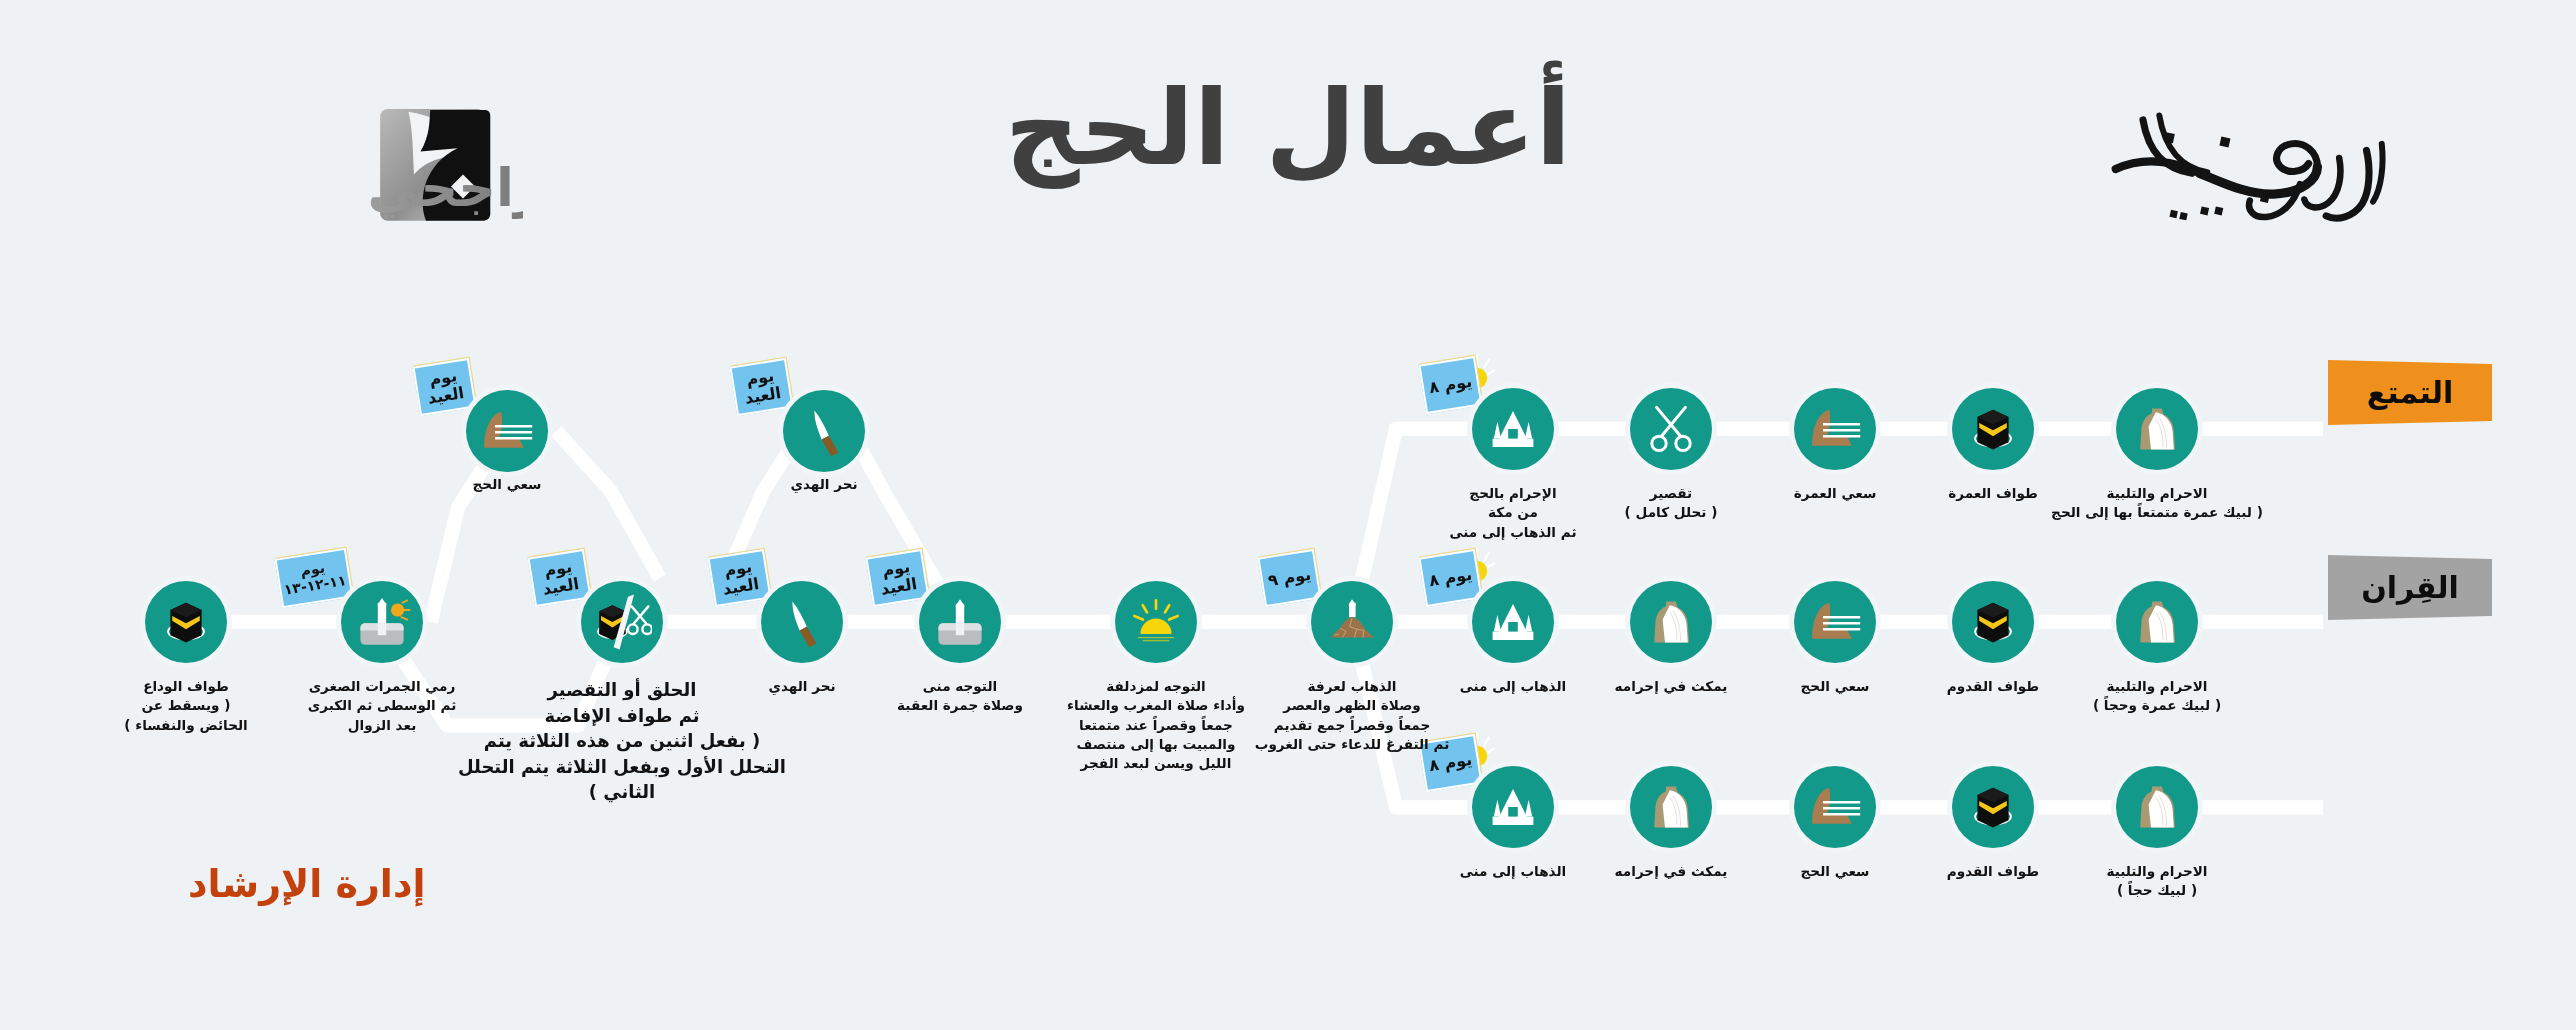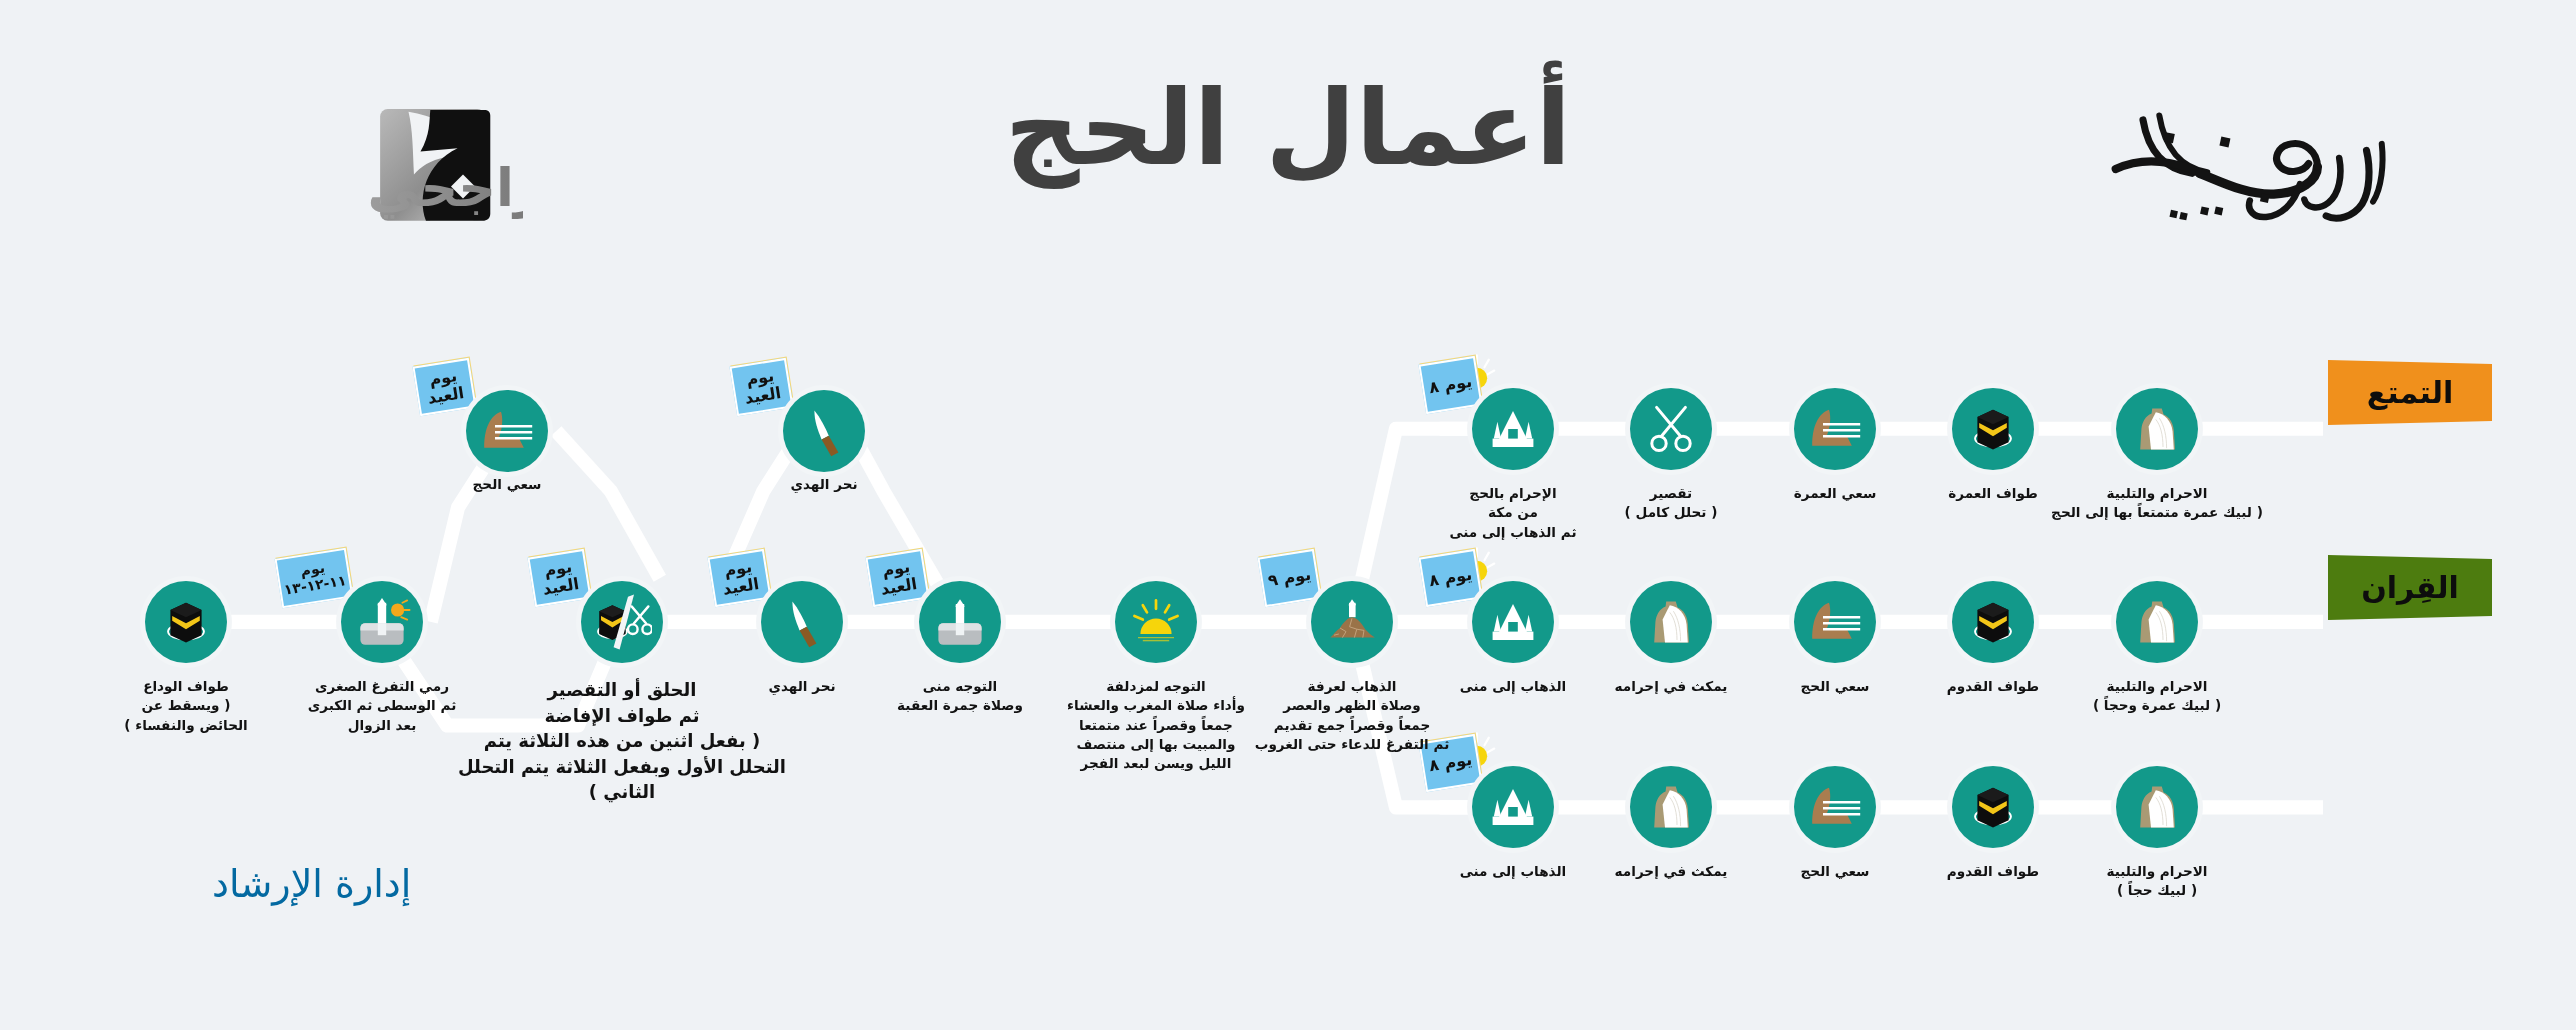--- a/index.html
+++ b/index.html
@@ -21,22 +21,22 @@
     line-height:1;
   }
   .calligraphy{
     position:absolute;left:2083px;top:87px;width:338px;height:153px;
   }
   .brand-logo{
     position:absolute;left:174px;top:87px;width:349px;height:164px;
   }
 
   .dept{
-    position:absolute;left:212px;top:862px;
-    font-size:38px;font-weight:normal;color:#0369a1;
+    position:absolute;left:188px;top:862px;
+    font-size:38px;font-weight:bold;color:#c2410c;
   }
 
   
   #wires{position:absolute;left:0;top:0;width:2576px;height:1031px;}
 
   
   .node{position:absolute;width:82px;height:82px;}
   .node .disc{
     position:absolute;left:0;top:0;width:82px;height:82px;border-radius:50%;
     background:#12998a;
@@ -161,21 +161,21 @@
         <rect x="242" y="220" width="14" height="14" transform="rotate(12 249 227)"></rect>
         <rect x="160" y="226" width="13" height="13" transform="rotate(12 166 232)"></rect>
         <rect x="178" y="230" width="13" height="13" transform="rotate(12 184 236)"></rect>
       </g>
     </svg>
   </div>
 
   <div class="dept">إدارة الإرشاد</div>
 
   <div class="badge" style="left:2328px;top:360px;background:#f0901c;">التمتع</div>
-  <div class="badge" style="left:2328px;top:555px;background:#4d7c0f;">القِران</div>
+  <div class="badge" style="left:2328px;top:555px;background:#a3a3a3;">القِران</div>
 
   <div class="node" style="left:2116px;top:388px;">
     <div class="disc">
       <svg viewBox="0 0 100 100">
           <g>
         <path d="M42 16 h16 l3 10 c10 4 16 14 17 26 l2 32 H22 l2-34 c1-12 7-22 17-26 z" fill="#a99a74"></path>
         <path d="M48 22 c14 2 26 14 28 32 l2 30 H40 l-4-38 z" fill="#ffffff"></path>
         <g stroke="#ddd9cf" stroke-width="1.4" fill="none">
           <path d="M48 34 C56 44 60 60 60 80"></path>
               <path d="M54 32 C62 44 66 62 66 82"></path>
@@ -522,21 +522,21 @@
           <line x1="82" y1="42" x2="92" y2="46"></line>
         </g>
         <circle cx="76" cy="30" r="11" fill="#f3a81c"></circle>
         <rect x="43" y="18" width="14" height="50" fill="#fff"></rect>
         <path d="M50 10 L58 22 L42 22 Z" fill="#fff"></path>
         <path d="M22 52 h56 a8 8 0 0 1 8 8 v20 a8 8 0 0 1 -8 8 h-56 a8 8 0 0 1 -8 -8 v-20 a8 8 0 0 1 8 -8 z" fill="#b9bdc0"></path>
         <path d="M22 52 h56 a8 8 0 0 1 8 8 v4 H14 v-4 a8 8 0 0 1 8 -8 z" fill="#dfe2e4"></path>
         <rect x="43" y="52" width="14" height="20" fill="#f0f3f5"></rect>
       </svg>
     </div>
-    <div class="cap w520">رمي التفرغ الصغرى
+    <div class="cap w520">رمي الجمرات الصغرى
 ثم الوسطى ثم الكبرى
 بعد الزوال</div>
   </div>
 
   <div class="node" style="left:145px;top:581px;">
     <div class="disc">
       <svg viewBox="0 0 100 100">
         <ellipse cx="50" cy="66" rx="30" ry="13" fill="none" stroke="#fff" stroke-width="3"></ellipse>
         <path d="M50 18 L76 30 L76 72 L50 84 L24 72 L24 30 Z" fill="#0d0d0d"></path>
         <path d="M50 18 L76 30 L50 42 L24 30 Z" fill="#1b1b1b"></path>

